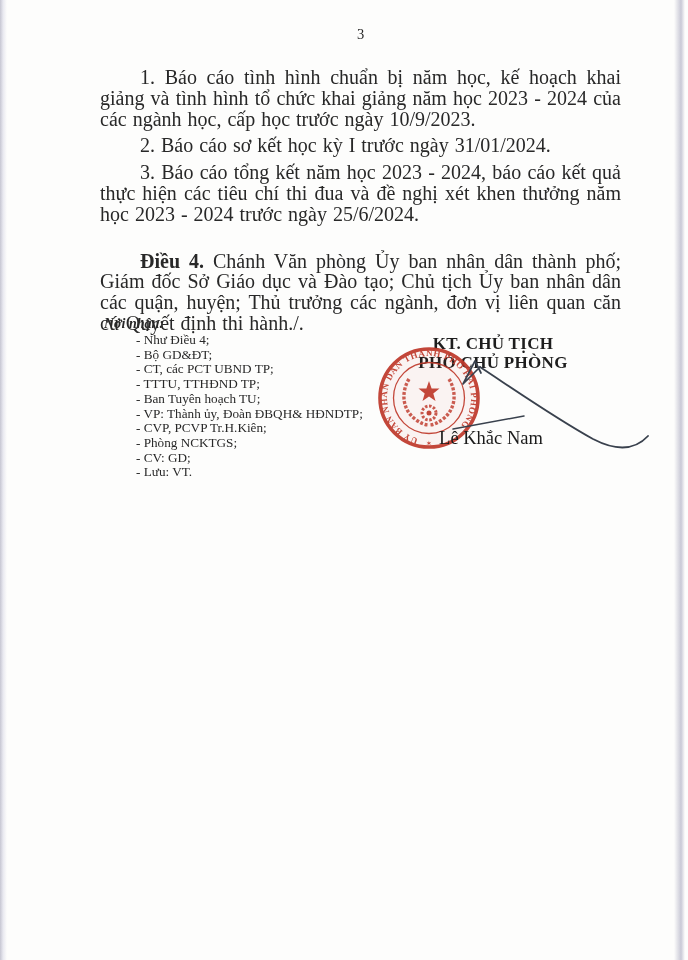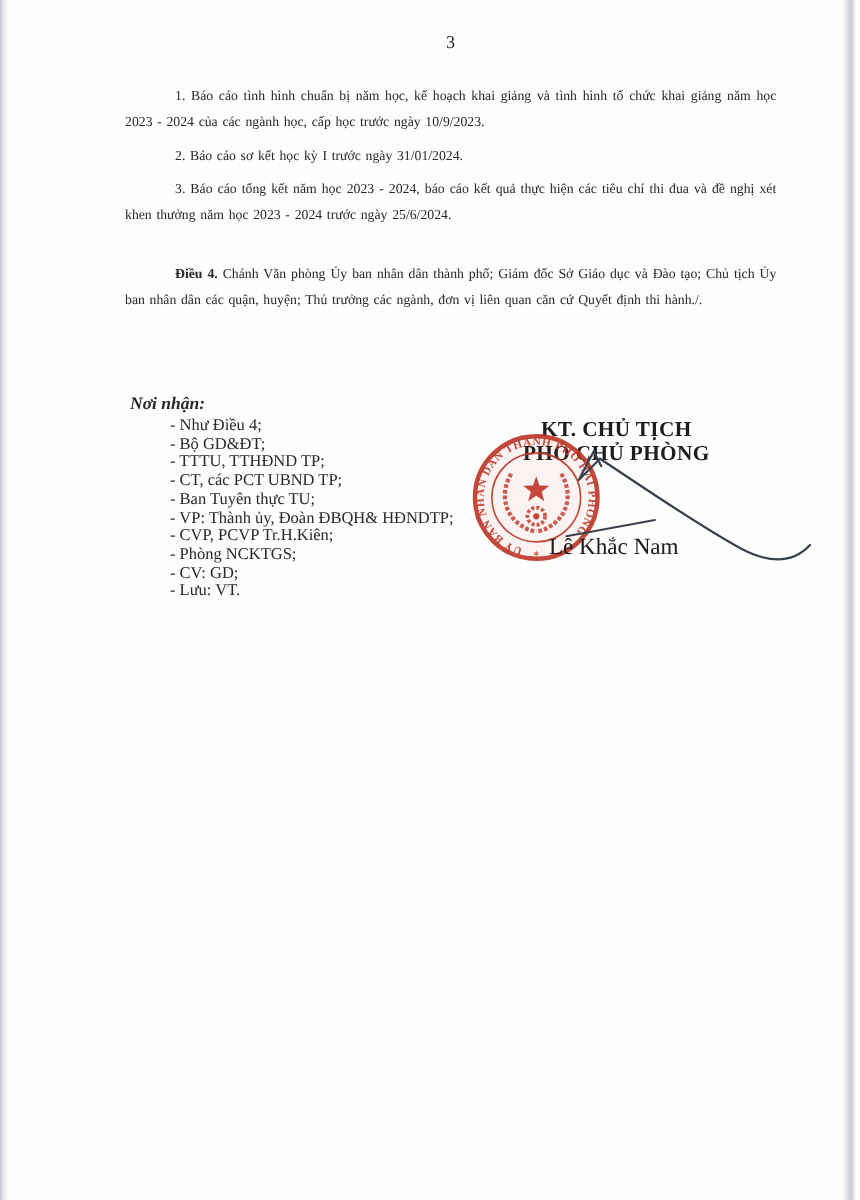--- a/index.html
+++ b/index.html
@@ -19,21 +19,21 @@
   }
   .edge-right {
     position:absolute; right:0; top:0; bottom:0; width:14px;
     background:linear-gradient(to left,#fdfdfc 0px,#fdfdfc 3px,#c9c9d6 7px,rgba(233,233,240,0) 100%);
   }
   .content { padding:26px 67px 0 100px; }
   .page-number { text-align:center; font-size:14.5px; line-height:17px; }
   .para {
     margin:6px 0 0 0;
     text-align:justify; text-indent:40px;
-    font-size:11px; line-height:20.8px;
+    font-size:20px; line-height:20.8px;
     word-spacing:1px;
   }
   .para.first { margin-top:24px; }
   .para.article { margin-top:26px; }
   .b { font-weight:bold; }
 
   .recipients { position:absolute; left:104px; top:316px; width:290px; }
   .recipients-label { font-weight:bold; font-style:italic; font-size:14px; line-height:16px; }
   .recipients ul { list-style:none; margin:1px 0 0 0; padding:0; font-size:13.2px; line-height:14.7px; }
   .recipients li { white-space:nowrap;margin-left:32px; }
@@ -65,23 +65,23 @@
     <p class="para"><span>2. Báo cáo sơ kết học kỳ I trước ngày 31/01/2024.</span></p>
     <p class="para"><span>3. Báo cáo tổng kết năm học 2023 - 2024, báo cáo kết quả thực hiện các tiêu chí thi đua và đề nghị xét khen thưởng năm học 2023 - 2024 trước ngày 25/6/2024.</span></p>
     <p class="para article"><span class="b">Điều 4.</span><span> Chánh Văn phòng Ủy ban nhân dân thành phố; Giám đốc Sở Giáo dục và Đào tạo; Chủ tịch Ủy ban nhân dân các quận, huyện; Thủ trưởng các ngành, đơn vị liên quan căn cứ Quyết định thi hành./.</span></p>
   </div>
 
   <div class="recipients">
     <div class="recipients-label">Nơi nhận:</div>
     <ul>
       <li>- Như Điều 4;</li>
       <li>- Bộ GD&amp;ĐT;</li>
+      <li>- CT, các PCT UBND TP;</li>
       <li>- TTTU, TTHĐND TP;</li>
-      <li>- CT, các PCT UBND TP;</li>
-      <li>- Ban Tuyên thực TU;</li>
+      <li>- Ban Tuyên hoạch TU;</li>
       <li>- VP: Thành ủy, Đoàn ĐBQH&amp; HĐNDTP;</li>
       <li>- CVP, PCVP Tr.H.Kiên;</li>
       <li>- Phòng NCKTGS;</li>
       <li>- CV: GD;</li>
       <li>- Lưu: VT.</li>
     </ul>
   </div>
 
   <div class="sig-titles">
     <div>KT. CHỦ TỊCH</div>

